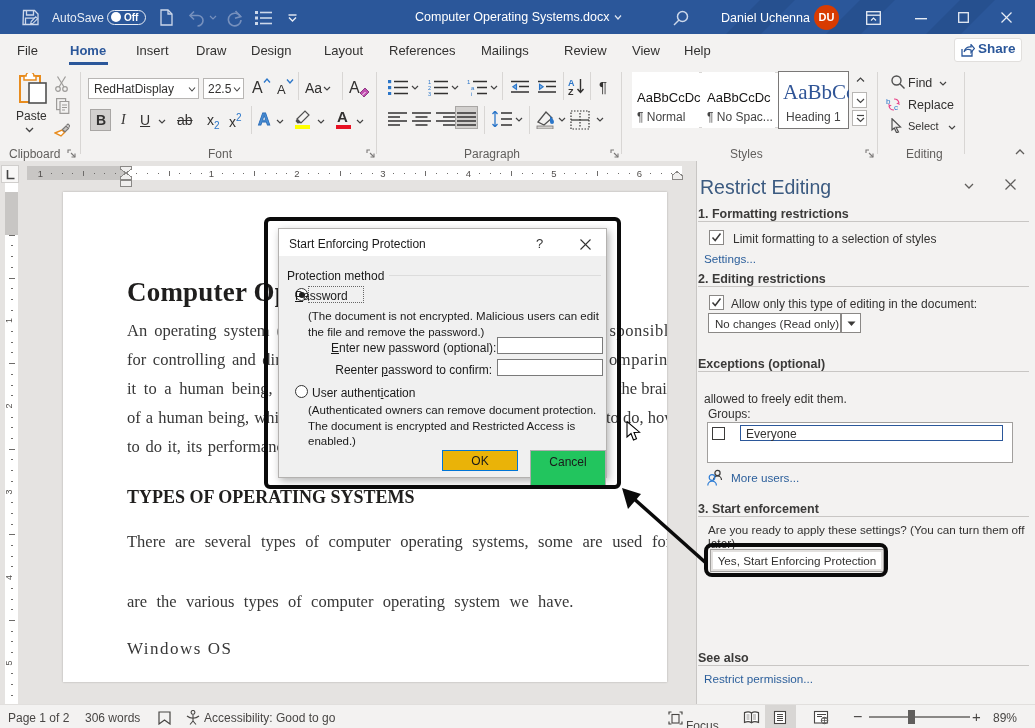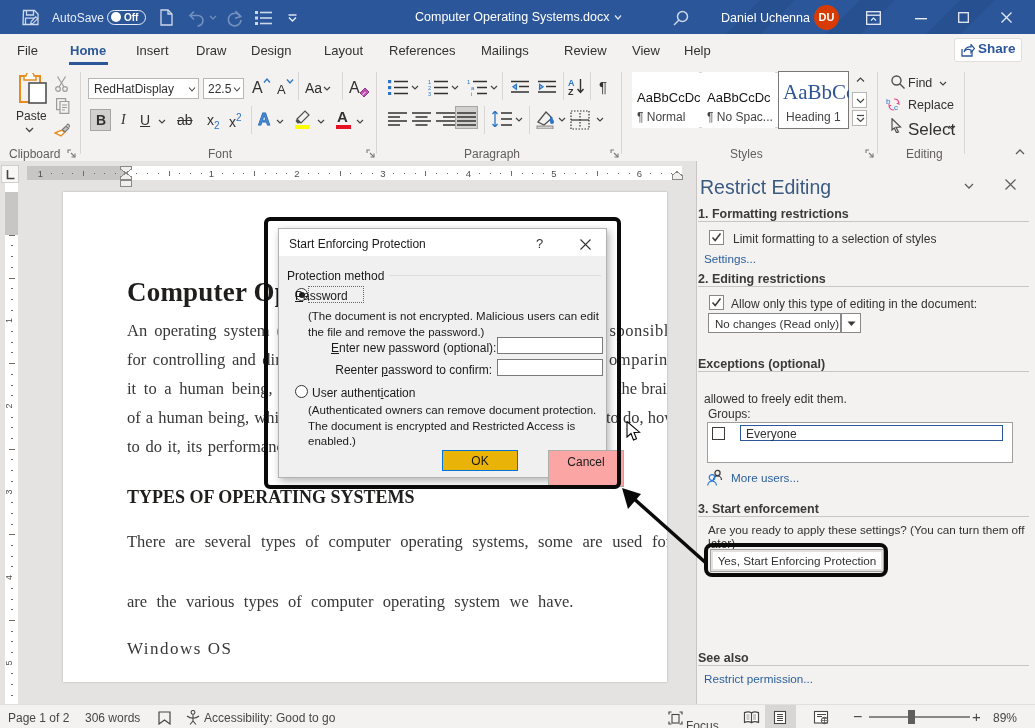--- a/index.html
+++ b/index.html
@@ -485,21 +485,21 @@
   <svg class="abs" style="left:886px;top:32px" width="17" height="15" viewBox="0 0 17 15">
     <text x="0" y="7" font-size="8" fill="#2b76c9" font-family="Liberation Sans">b</text>
     <text x="8" y="13" font-size="8" fill="#2b76c9" font-family="Liberation Sans">c</text>
     <path d="M3 9 a5 5 0 0 0 5 4 M13 6 a5 5 0 0 0 -5-4" fill="none" stroke="#e8468a" stroke-width="1.2"></path>
     <path d="M2 7 l1.2 2.8 2.6-1.4 z M14 8 l-1.2-2.8 -2.6 1.4 z" fill="#e8468a"></path>
   </svg>
   <div class="abs rbtext" style="left:908px;top:33px;font-size:12.5px;">Replace</div>
   <svg class="abs" style="left:890px;top:53px" width="12" height="15" viewBox="0 0 12 15">
     <path d="M2 0.8 L10.5 9 L6 9.3 L8.5 14 L6.6 14.8 L4.3 10 L2 12 z" fill="none" stroke="#505050" stroke-width="1.2"></path>
   </svg>
-  <div class="abs rbtext" style="left:908px;top:55px;font-size:17px;">Select</div>
+  <div class="abs rbtext" style="left:908px;top:55px;font-size:11px;">Select</div>
   <svg class="abs" style="left:948px;top:60px" width="8" height="5" viewBox="0 0 8 5">
       <path d="M1 1 l3 3 3-3" fill="none" stroke="#444" stroke-width="1.2"></path>
     </svg>
   <div class="glabel" style="left:906px;">Editing</div>
 
   <svg class="abs" style="left:1015px;top:84px" width="10" height="6" viewBox="0 0 10 6">
       <path d="M1 5 l4-4 4 4" fill="none" stroke="#605e5c" stroke-width="1.3"></path>
     </svg>
 </div>
 <div id="canvas">
@@ -784,21 +784,21 @@
     <div class="abs" style="left:218px;top:108px;width:106px;height:17px;background:#fff;border:1px solid #7a7a7a;"></div>
     <div class="abs" style="left:52px;top:134px;width:161px;text-align:right;white-space:nowrap;">Reenter <u>p</u>assword to confirm:</div>
     <div class="abs" style="left:218px;top:130px;width:106px;height:17px;background:#fff;border:1px solid #7a7a7a;"></div>
 
     <div class="abs" style="left:16px;top:156px;width:13px;height:13px;border-radius:50%;background:#fff;border:1px solid #333;"></div>
     <div class="abs" style="left:33px;top:157px;">User authent<u>i</u>cation</div>
     <div class="abs" style="left:29px;top:174px;line-height:15.5px;white-space:nowrap;font-size:11.5px;">(Authenticated owners can remove document protection.<br>The document is encrypted and Restricted Access is<br>enabled.)</div>
     <div class="abs" style="left:163px;top:221px;width:76px;height:21px;background:#eab308;border:1.5px solid #0075d7;">
       <div class="abs" style="left:0;top:3px;width:100%;text-align:center;">OK</div>
     </div>
-    <div class="abs" style="left:251px;top:221px;width:76px;height:37px;background:#fca5a5;border:1px solid #adadad;margin-left:18px;">
+    <div class="abs" style="left:251px;top:221px;width:76px;height:37px;background:#22c55e;border:1px solid #adadad;">
       <div class="abs" style="left:0;top:3.5px;width:100%;text-align:center;">Cancel</div>
     </div>
   </div>
 
   <div class="abs" style="left:264px;top:217px;width:357px;height:272px;border:4px solid #0a0a0a;border-radius:6px;"></div>
 
   <div class="abs" style="left:704px;top:543px;width:184px;height:34px;border:4px solid #0a0a0a;border-radius:8px;"></div>
 
   <svg class="abs" style="left:610px;top:478px" width="110" height="100" viewBox="0 0 110 100">
     <line x1="96" y1="85" x2="22" y2="19" stroke="#0a0a0a" stroke-width="3.5"></line>

